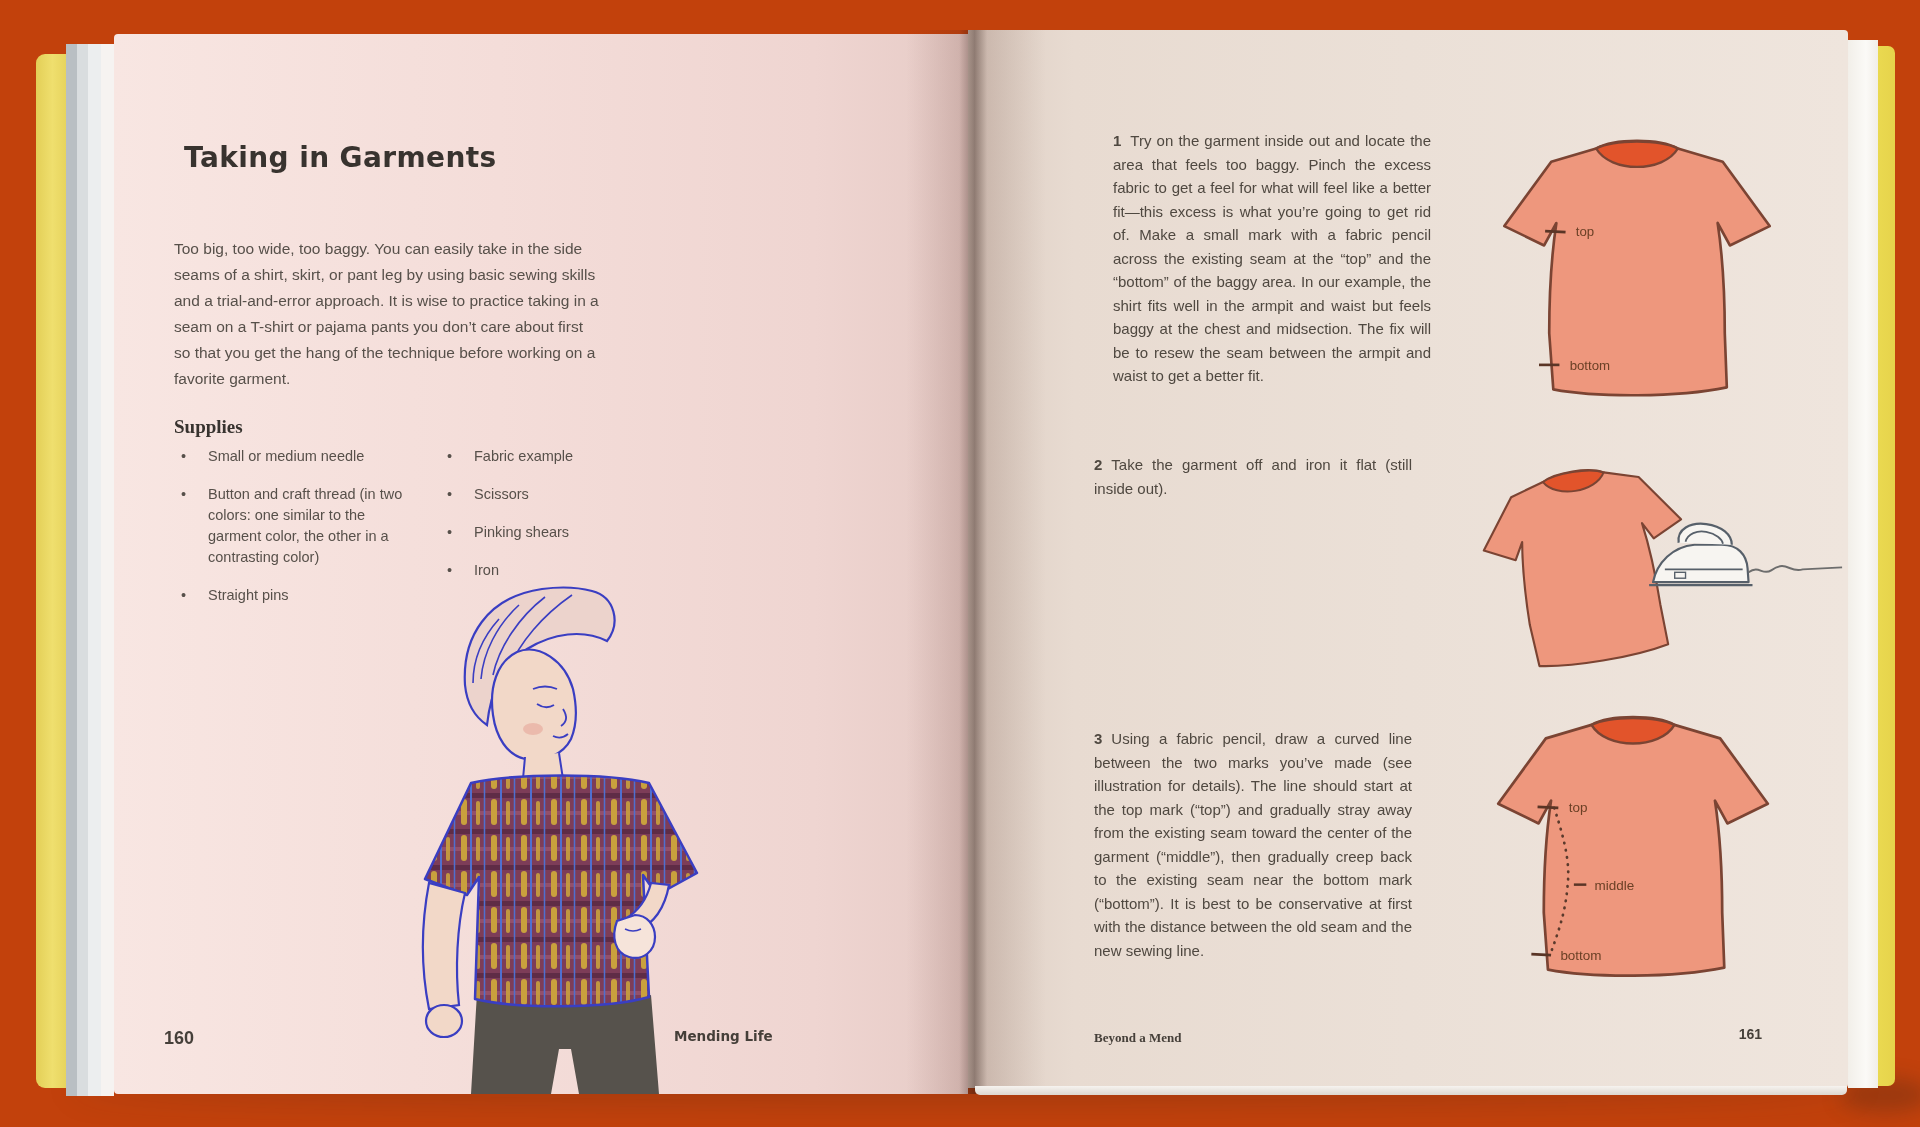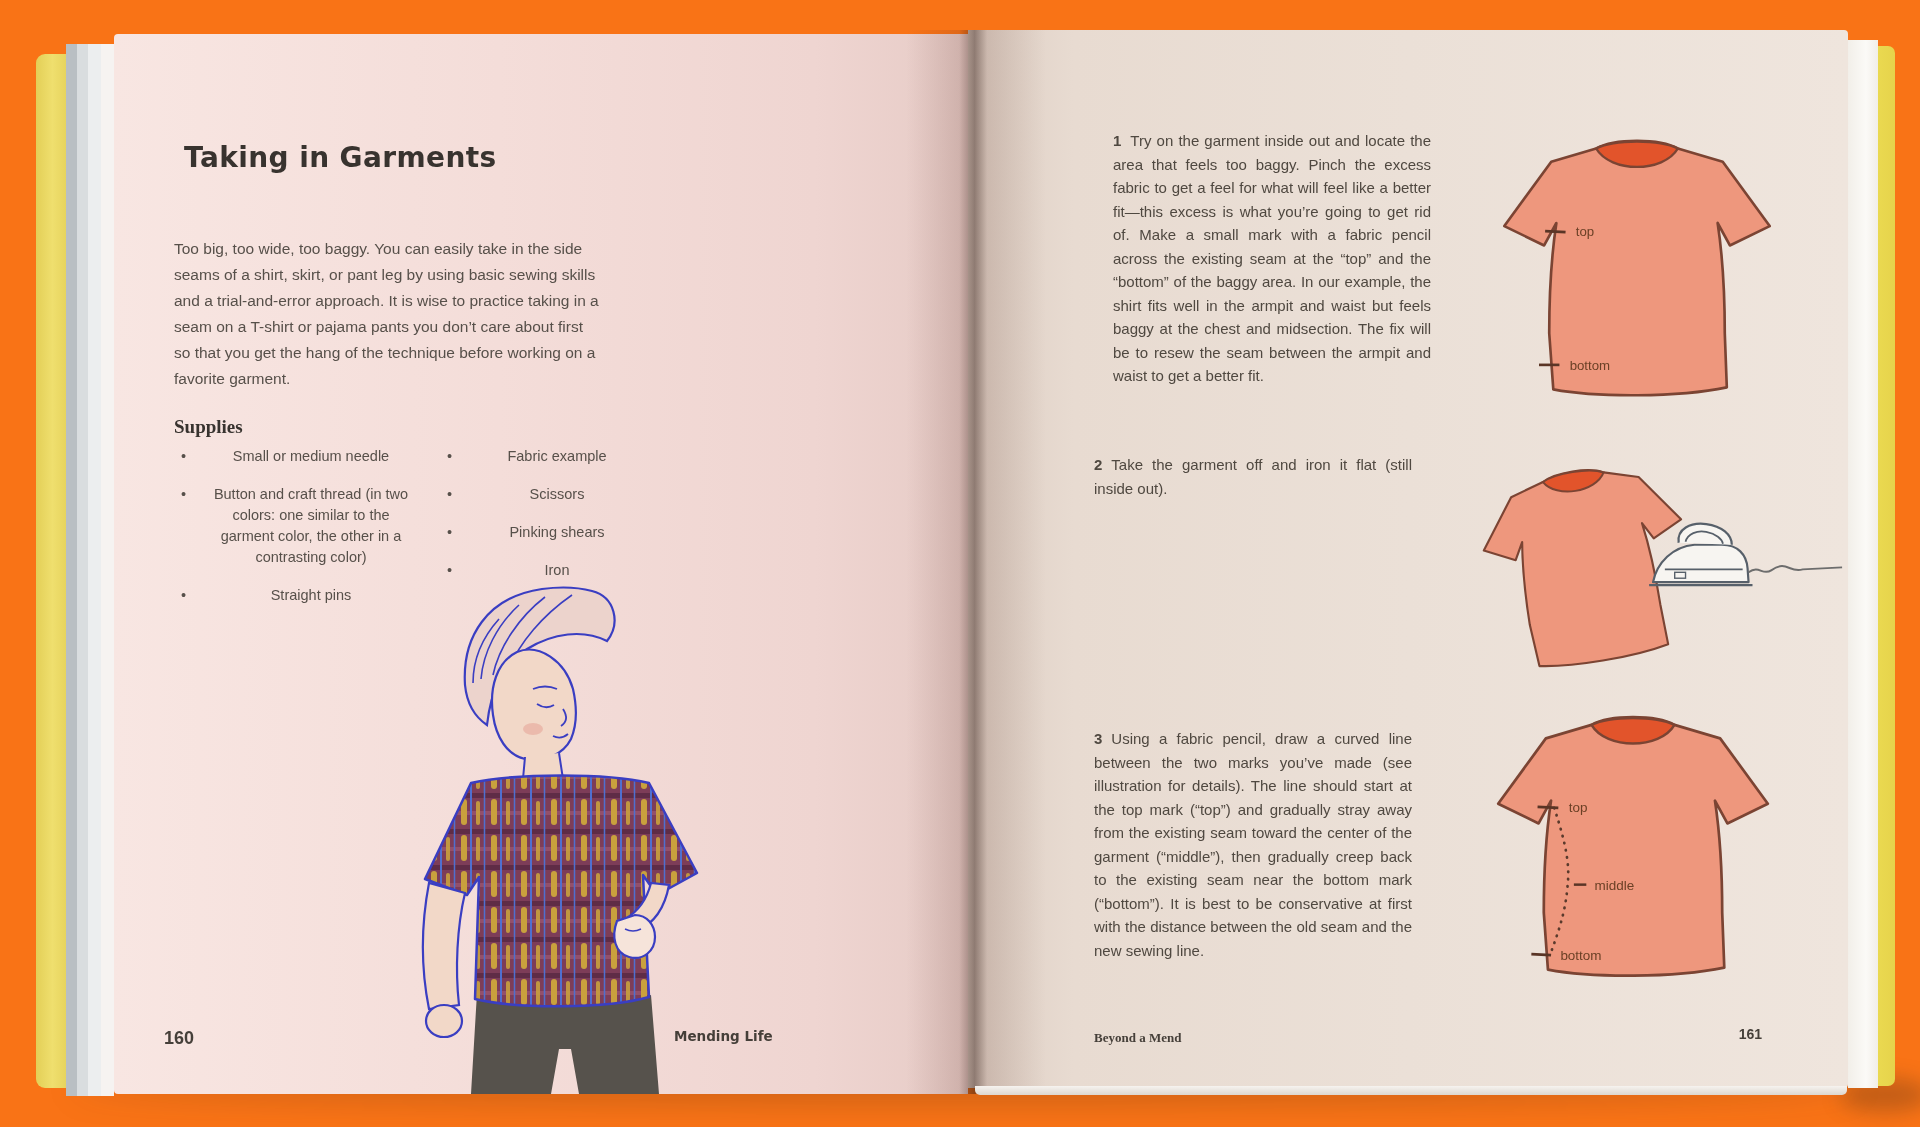--- a/index.html
+++ b/index.html
@@ -1,16 +1,16 @@
 <!DOCTYPE html>
 <html><head>
 <meta charset="utf-8">
 <style>
   html,body{margin:0;padding:0;background:#ffffff;}
-  .stage{position:relative;width:1920px;height:1127px;background:#f97316;overflow:hidden;
+  .stage{position:relative;width:1920px;height:1127px;background:#c2410c;overflow:hidden;
          font-family:"Liberation Sans",sans-serif;}
   .abs{position:absolute;}
 
   
   .book-shadow{left:70px;top:1072px;width:1790px;height:30px;background:rgba(40,30,25,.22);
                filter:blur(16px);border-radius:50%;}
   .corner-shadow{left:1840px;top:1078px;width:90px;height:34px;background:rgba(40,30,25,.25);
                filter:blur(10px);border-radius:50%;}
   .cover-left{left:36px;top:54px;width:30px;height:1034px;border-radius:9px 0 0 9px;
               background:linear-gradient(90deg,#e3cf57,#efdf6e 55%,#e7d45e);}
@@ -33,21 +33,21 @@
   .lp-title{left:70px;top:88px;font-family:"DejaVu Sans",sans-serif;font-weight:bold;
             font-size:28px;letter-spacing:.4px;color:#38332f;}
   .lp-intro{left:60px;top:186px;width:426px;font-size:15.5px;line-height:26px;color:#57504a;}
   .lp-supplies-h{left:60px;top:366px;font-family:Liberation Serif, serif;font-weight:bold;
                  font-size:19px;color:#38332f;}
   .lp-lists{left:60px;top:412px;width:480px;display:flex;gap:26px;}
   .sup-col{list-style:none;margin:0;padding:0;}
   .sup-col.c1{width:240px;}
   .sup-col.c2{width:200px;}
   .sup-col li{position:relative;padding-left:34px;font-size:14.5px;line-height:21px;
-              margin-bottom:17px;color:#57504a;text-align:center;}
+              margin-bottom:17px;color:#57504a;}
   .sup-col li::before{content:"\2022";position:absolute;left:7px;top:0;color:#57504a;}
   .lp-footer-num{left:50px;top:994px;font-size:18px;font-weight:bold;color:#453f39;}
   .lp-footer-title{left:560px;top:994px;width:240px;text-align:left;font-size:13.5px;
                    font-weight:bold;color:#453f39;font-family:"DejaVu Sans",sans-serif;}
   .person{left:253px;top:543px;width:415px;height:517px;}
 
   
   .rp-step{left:126px;width:318px;font-size:15px;line-height:23.5px;text-align:justify;color:#4f4840;}
   .rp-step .stepnum{font-weight:bold;margin-right:9px;}
   .step1{top:84px;margin-left:19px;} .step2{top:408px;} .step3{top:682px;}

